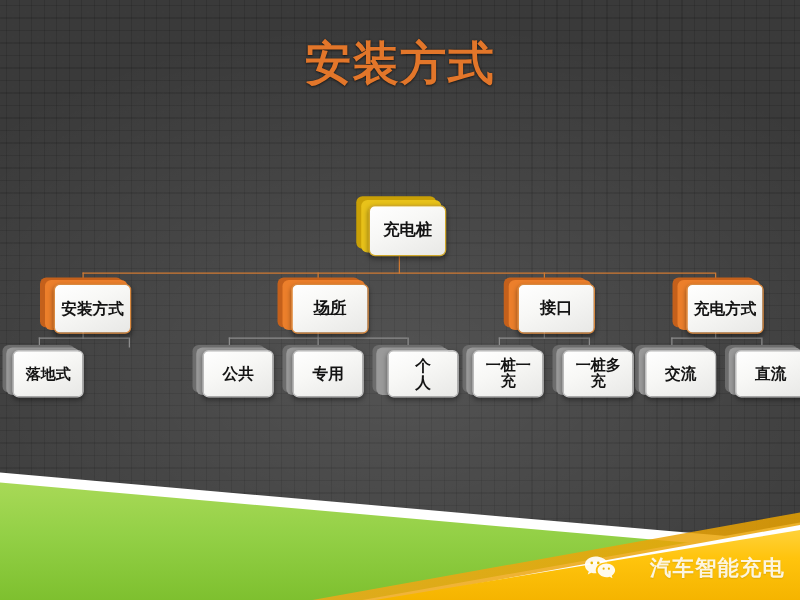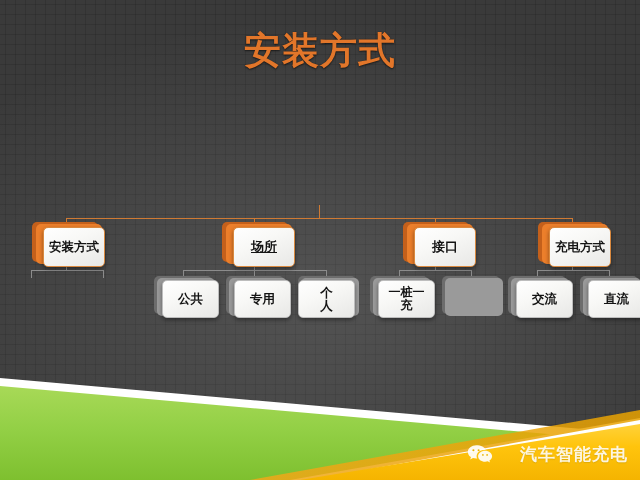--- a/index.html
+++ b/index.html
@@ -125,20 +125,25 @@
   <div class="conn gray vline" style="left:435px; top:262px; height:9px;"></div>
   <div class="conn gray hline" style="left:399px; top:270px; width:72px;"></div>
   <div class="conn gray vline" style="left:399px; top:270px; height:8px;"></div>
   <div class="conn gray vline" style="left:471px; top:270px; height:8px;"></div>
 
   <div class="conn gray vline" style="left:572px; top:262px; height:9px;"></div>
   <div class="conn gray hline" style="left:537px; top:270px; width:72px;"></div>
   <div class="conn gray vline" style="left:537px; top:270px; height:8px;"></div>
   <div class="conn gray vline" style="left:609px; top:270px; height:8px;"></div>
 
+  <div class="nodewrap root" style="left:285px; top:157px; width:74px; height:50px;">
+    <div class="stack1" style="left:0px; top:0px; width:64px; height:42px;"></div>
+    <div class="stack2" style="left:4px; top:3px; width:64px; height:42px;"></div>
+    <div class="face" style="left:10px; top:7px; width:62px; height:41px; font-size:13px; padding:2px 4px;">充电桩</div>
+  </div>
 
   <div class="nodewrap lv2" style="left:32px; top:222px; width:80px; height:46px;">
     <div class="stack1" style="left:0px; top:0px; width:66px; height:40px;"></div>
     <div class="stack2" style="left:4px; top:2px; width:66px; height:40px;"></div>
     <div class="face" style="left:11px; top:5px; width:62px; height:40px; font-size:12.5px; padding:0 5px;">安装方式</div>
   </div>
 
   <div class="nodewrap lv2" style="left:222px; top:222px; width:80px; height:46px;">
     <div class="stack1" style="left:0px; top:0px; width:66px; height:40px;"></div>
     <div class="stack2" style="left:4px; top:2px; width:66px; height:40px;"></div>
@@ -150,49 +155,55 @@
     <div class="stack2" style="left:4px; top:2px; width:66px; height:40px;"></div>
     <div class="face" style="left:11px; top:5px; width:62px; height:40px; font-size:12.5px; padding:2px 5px;">充电方式</div>
   </div>
 
   <div class="nodewrap lv2" style="left:403px; top:222px; width:80px; height:46px;">
     <div class="stack1" style="left:0px; top:0px; width:66px; height:40px;"></div>
     <div class="stack2" style="left:4px; top:2px; width:66px; height:40px;"></div>
     <div class="face" style="left:11px; top:5px; width:62px; height:40px; font-size:13px; padding:2px 5px;">接口</div>
   </div>
 
+  <div class="nodewrap leaf" style="left:2px; top:276px; width:70px; height:44px;">
+    <div class="stack1" style="left:0px; top:0px; width:58px; height:38px;"></div>
+    <div class="stack2" style="left:3px; top:2px; width:58px; height:38px;"></div>
+    <div class="face" style="left:8px; top:4px; width:57px; height:38px; font-size:12px; padding:2px 4px;">落地式</div>
+  </div>
 
 
   <div class="nodewrap leaf" style="left:154px; top:276px; width:70px; height:44px;">
     <div class="stack1" style="left:0px; top:0px; width:58px; height:38px;"></div>
     <div class="stack2" style="left:3px; top:2px; width:58px; height:38px;"></div>
     <div class="face" style="left:8px; top:4px; width:57px; height:38px; font-size:12.5px; padding:2px 4px;">公共</div>
   </div>
 
   <div class="nodewrap leaf" style="left:226px; top:276px; width:70px; height:44px;">
     <div class="stack1" style="left:0px; top:0px; width:58px; height:38px;"></div>
     <div class="stack2" style="left:3px; top:2px; width:58px; height:38px;"></div>
     <div class="face" style="left:8px; top:4px; width:57px; height:38px; font-size:12.5px; padding:2px 4px;">专用</div>
   </div>
 
   <div class="nodewrap leaf" style="left:298px; top:276px; width:70px; height:44px;">
     <div class="stack1" style="left:0px; top:0px; width:58px; height:38px;"></div>
     <div class="stack2" style="left:3px; top:2px; width:58px; height:38px;"></div>
-    <div class="face" style="left:0; top:4px; width:57px; height:38px; font-size:12.5px; padding:2px 20px;">个人</div>
+    <div class="face" style="left:12px; top:4px; width:57px; height:38px; font-size:12.5px; padding:2px 20px;">个人</div>
   </div>
 
   <div class="nodewrap leaf" style="left:370px; top:276px; width:70px; height:44px;">
     <div class="stack1" style="left:0px; top:0px; width:58px; height:38px;"></div>
     <div class="stack2" style="left:3px; top:2px; width:58px; height:38px;"></div>
     <div class="face" style="left:8px; top:4px; width:57px; height:38px; font-size:12px; padding:2px 7px;">一桩一充</div>
   </div>
 
   <div class="nodewrap leaf" style="left:442px; top:276px; width:70px; height:44px;">
     <div class="stack1" style="left:0px; top:0px; width:58px; height:38px;"></div>
     <div class="stack2" style="left:3px; top:2px; width:58px; height:38px;"></div>
+    <div class="face" style="left:8px; top:4px; width:57px; height:38px; font-size:12px; padding:2px 7px;">一桩多充</div>
   </div>
 
   <div class="nodewrap leaf" style="left:508px; top:276px; width:70px; height:44px;">
     <div class="stack1" style="left:0px; top:0px; width:58px; height:38px;"></div>
     <div class="stack2" style="left:3px; top:2px; width:58px; height:38px;"></div>
     <div class="face" style="left:8px; top:4px; width:57px; height:38px; font-size:12.5px; padding:2px 4px;text-align:center;">交流</div>
   </div>
 
   <div class="nodewrap leaf" style="left:580px; top:276px; width:70px; height:44px;">
     <div class="stack1" style="left:0px; top:0px; width:58px; height:38px;"></div>

